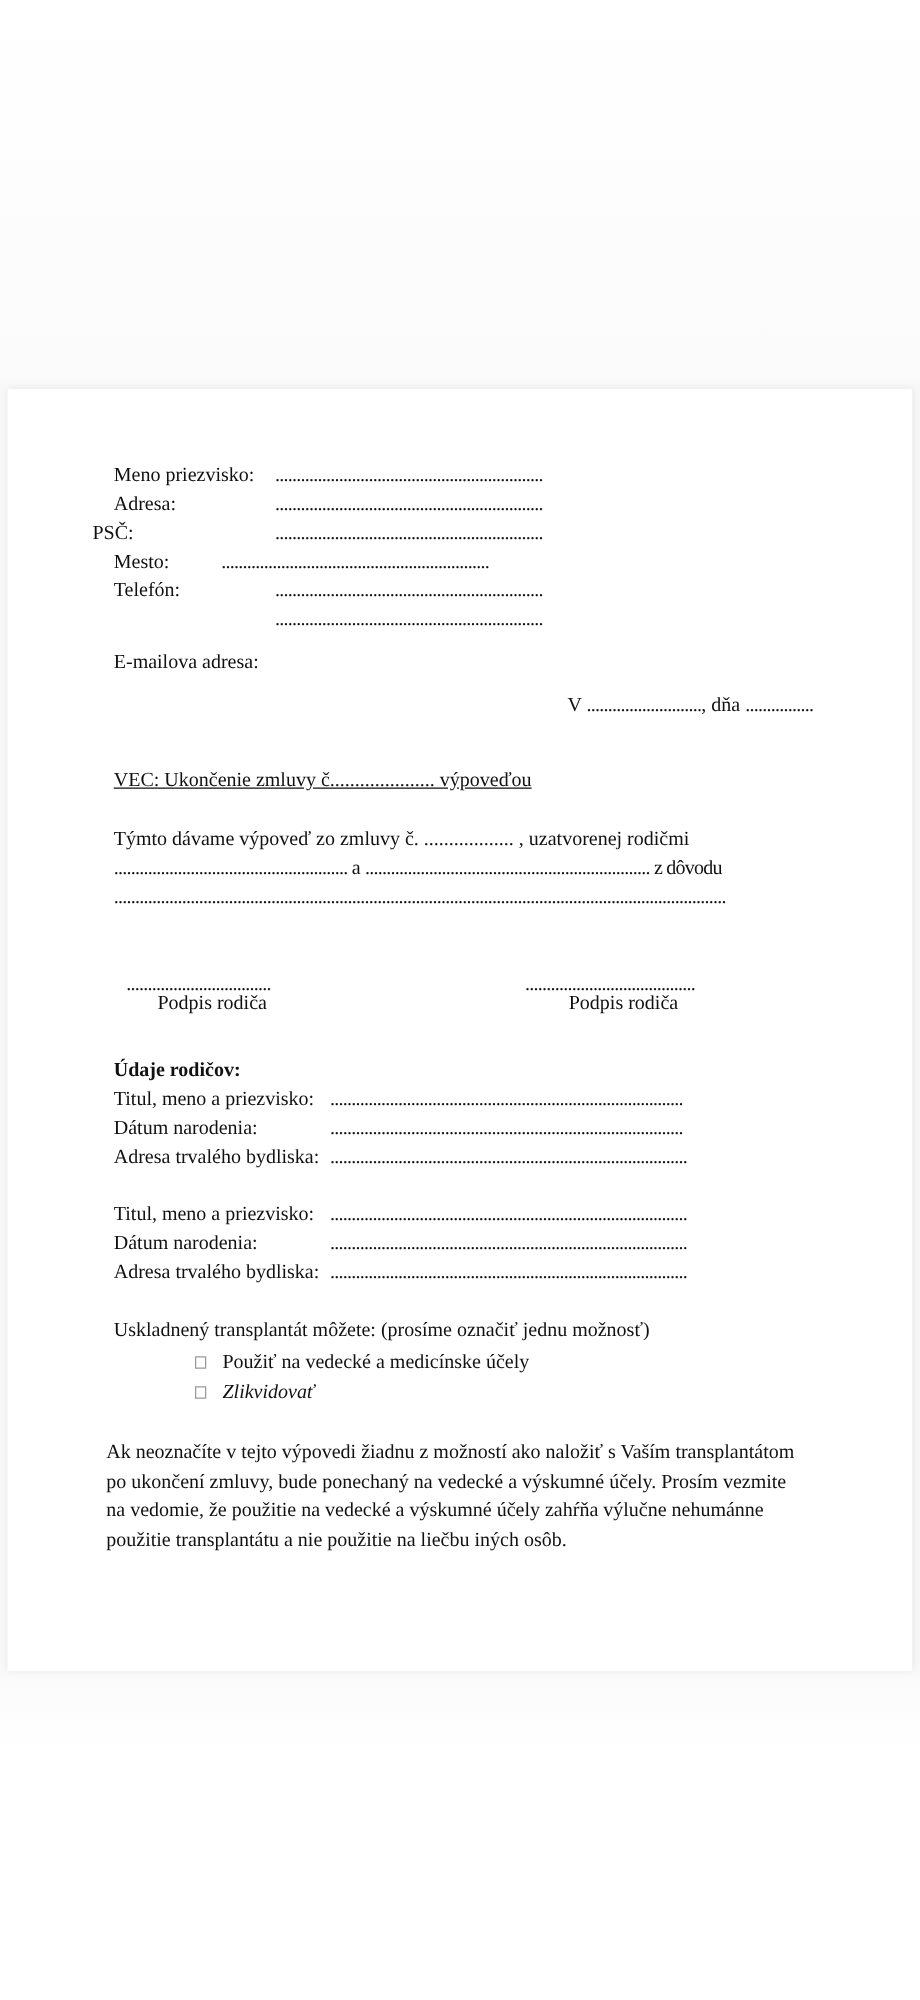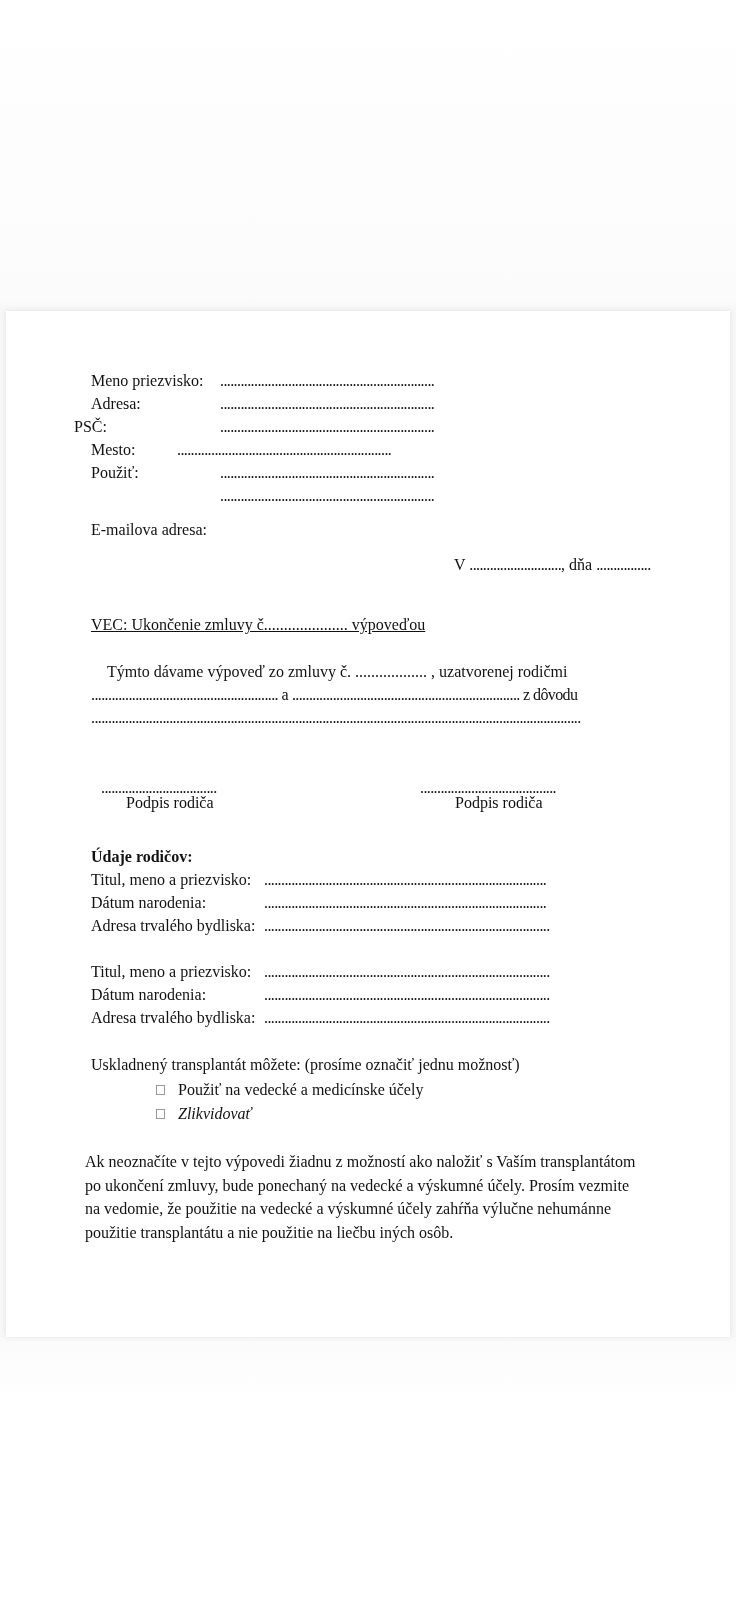--- a/index.html
+++ b/index.html
@@ -30,34 +30,34 @@
 <div class="page"></div>
 
 <div class="t" style="left:91px;top:373px;">Meno priezvisko:</div>
 <div class="t dots" style="left:220px;top:373px;">...............................................................</div>
 <div class="t" style="left:91px;top:396px;">Adresa:</div>
 <div class="t dots" style="left:220px;top:396px;">...............................................................</div>
 <div class="t" style="left:74px;top:419px;">PSČ:</div>
 <div class="t dots" style="left:220px;top:419px;">...............................................................</div>
 <div class="t" style="left:91px;top:442px;">Mesto:</div>
 <div class="t dots" style="left:177px;top:442px;">...............................................................</div>
-<div class="t" style="left:91px;top:465px;">Použiť:</div>
+<div class="t" style="left:91px;top:465px;">Telefón:</div>
 <div class="t dots" style="left:220px;top:465px;">...............................................................</div>
 <div class="t" style="left:91px;top:488px;margin-top:34px;">E-mailova adresa:</div>
 <div class="t dots" style="left:220px;top:488px;">...............................................................</div>
 
 <div class="t" style="left:454px;top:557px;">
   <span>V</span>
   <span class="dots">...........................</span><span>, dňa</span>
   <span class="dots">................</span>
 </div>
 
 <div class="t u" style="left:91px;top:617px;">VEC: Ukončenie zmluvy  č..................... výpoveďou</div>
 
-<div class="t" style="left:107px;top:664px;">Týmto  dávame výpoveď zo zmluvy č. .................. , uzatvorenej rodičmi</div>
+<div class="t" style="left:91px;top:664px;">Týmto  dávame výpoveď zo zmluvy č. .................. , uzatvorenej rodičmi</div>
 <div class="t" style="left:91px;top:687px;">
   <span class="dots">....................................................... a</span>
   <span class="dots">................................................................... z dôvodu</span>
 </div>
 <div class="t dots" style="left:91px;top:710px;">................................................................................................................................................</div>
 
 <div class="t dots" style="left:101px;top:780px;">..................................</div>
 <div class="t" style="left:126px;top:795px;">Podpis rodiča</div>
 <div class="t dots" style="left:420px;top:780px;">........................................</div>
 <div class="t" style="left:455px;top:795px;">Podpis rodiča</div>

